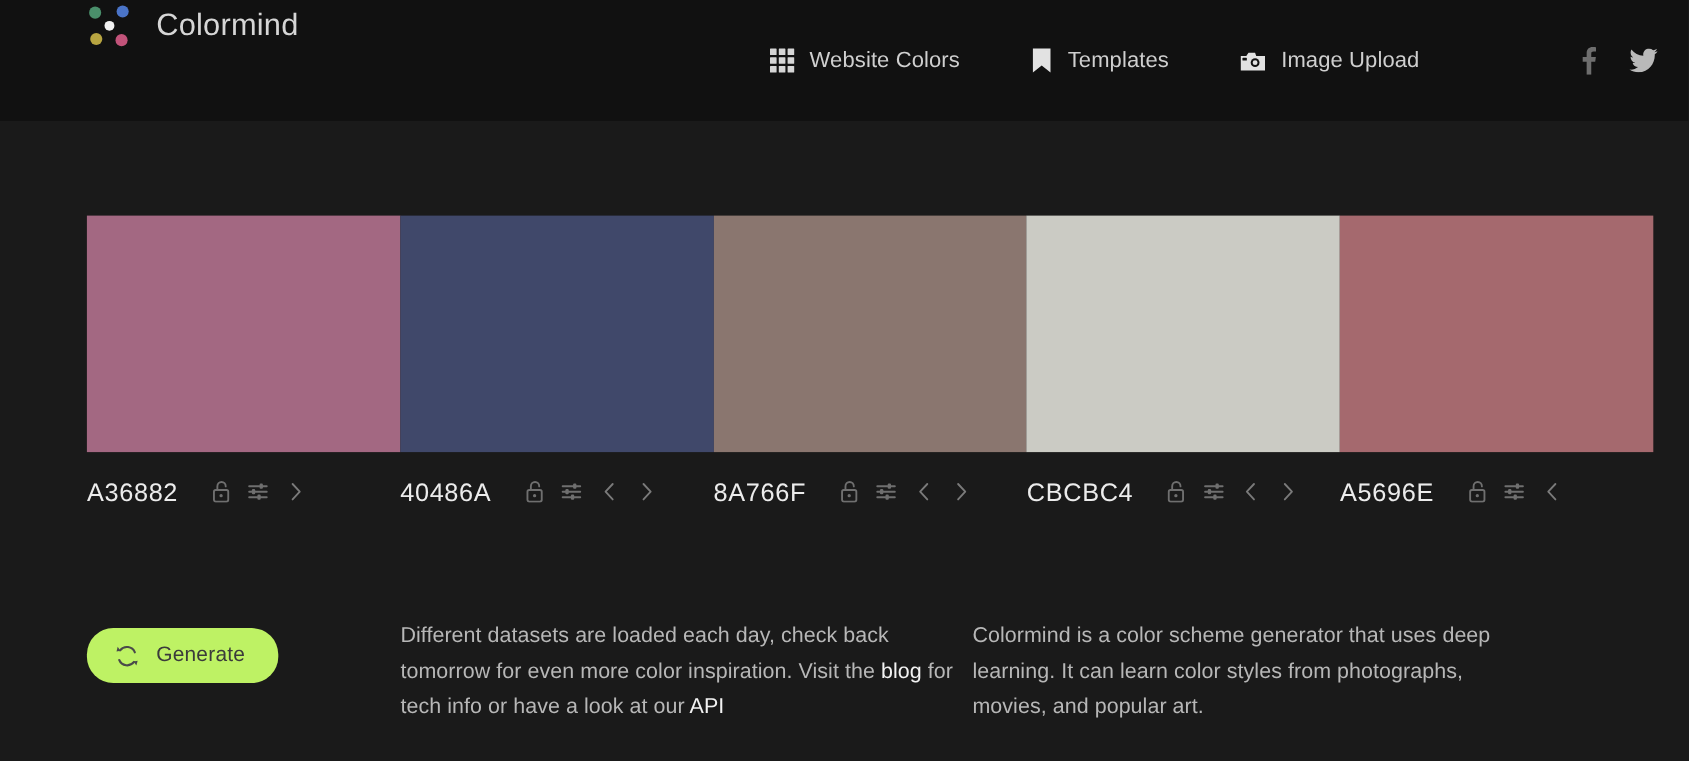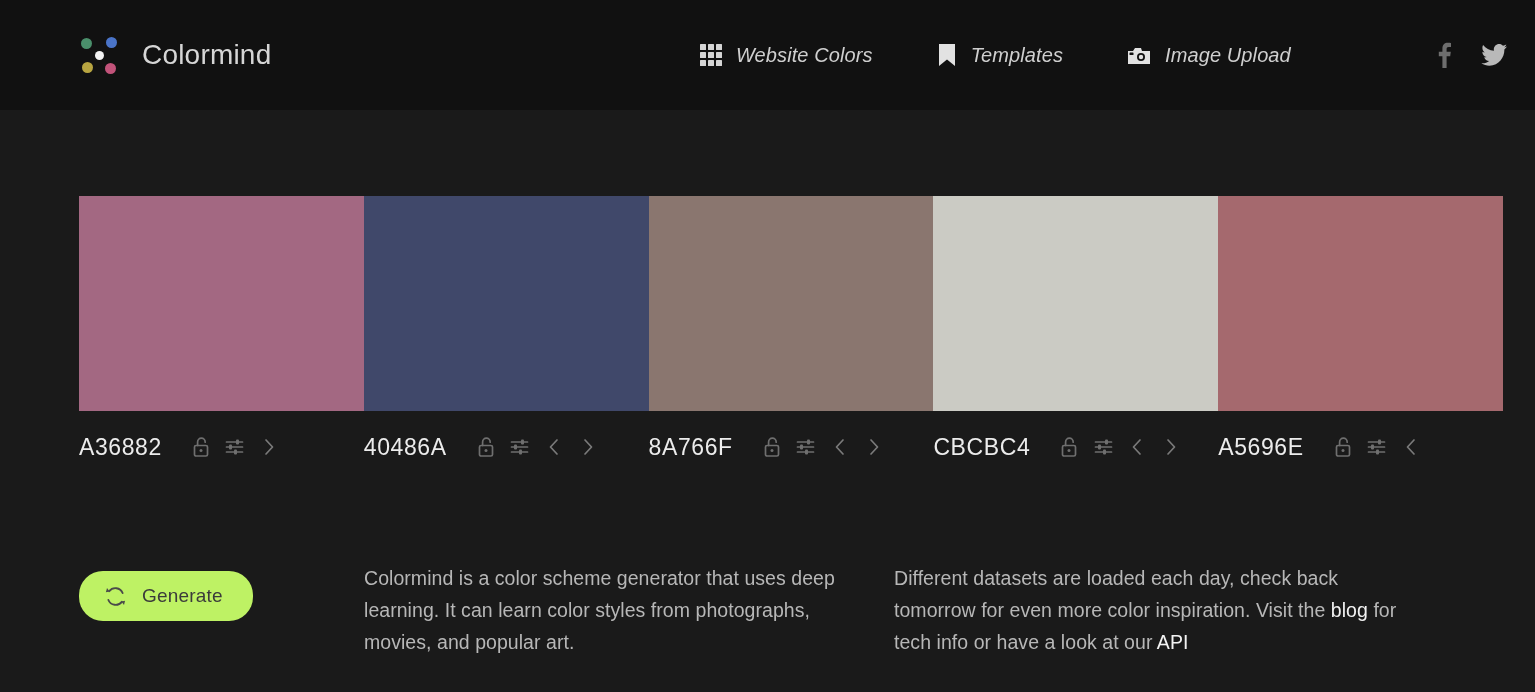--- a/index.html
+++ b/index.html
@@ -15,21 +15,21 @@
     font-family: "Liberation Sans", sans-serif;
     color: #c9c9c9;
     -webkit-font-smoothing: antialiased;
   }
 
   
   .header {
     height: 110px;
     background: #111111;
     display: flex;
-    align-items: center;
+    align-items: flex-start;
     padding: 0 40px 0 78px;
     position: relative;
   }
 
   .brand {
     display: flex;
     align-items: center;
     gap: 18px;
     cursor: pointer;
   }
@@ -67,21 +67,20 @@
     height: 100%;
   }
 
   .nav-item {
     display: flex;
     align-items: center;
     gap: 14px;
     margin-right: 64px;
     cursor: pointer;
     white-space: nowrap;
-    font-style: italic;
   }
   .nav-item:last-child { margin-right: 4px; }
 
   .nav-label {
     font-size: 20px;
     color: #cfcfcf;
     letter-spacing: 0.1px;
   }
 
   .icon-grid {
@@ -479,21 +478,21 @@
           <path d="M17.6 7.0 A7.8 7.8 0 0 0 4.2 5.2" fill="none" stroke="#4a4a4a" stroke-width="1.9" stroke-linecap="round"></path>
           <path d="M3.4 14.0 A7.8 7.8 0 0 0 16.8 15.8" fill="none" stroke="#4a4a4a" stroke-width="1.9" stroke-linecap="round"></path>
           <path d="M2.0 2.0 L4.6 5.6 L0.9 6.3 Z" fill="#4a4a4a"></path>
           <path d="M19.0 19.0 L16.4 15.4 L20.1 14.7 Z" fill="#4a4a4a"></path>
         </svg>
       </span>
       <span class="generate-label">Generate</span>
     </button>
   </div>
 
+  <div class="desc-col second">
+    <p class="desc-text"><span>Different datasets are loaded each day, check back tomorrow for even more color inspiration. Visit the </span><a class="desc-link" href="#">blog</a><span> for tech info or have a look at our </span><a class="desc-link" href="#">API</a></p>
+  </div>
+
   <div class="desc-col">
     <p class="desc-text">Colormind is a color scheme generator that uses deep learning. It can learn color styles from photographs, movies, and popular art.</p>
   </div>
 
-  <div class="desc-col second">
-    <p class="desc-text"><span>Different datasets are loaded each day, check back tomorrow for even more color inspiration. Visit the </span><a class="desc-link" href="#">blog</a><span> for tech info or have a look at our </span><a class="desc-link" href="#">API</a></p>
-  </div>
-
 </div>
 
 </body></html>

